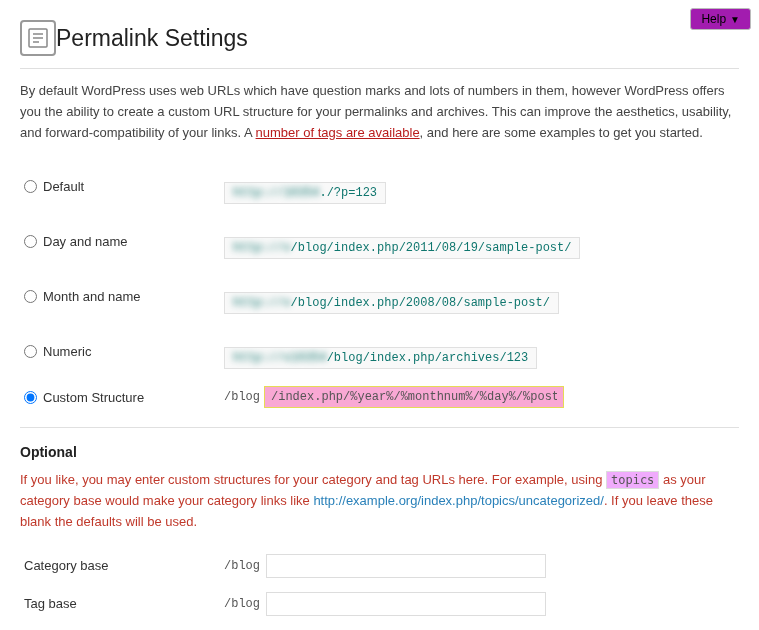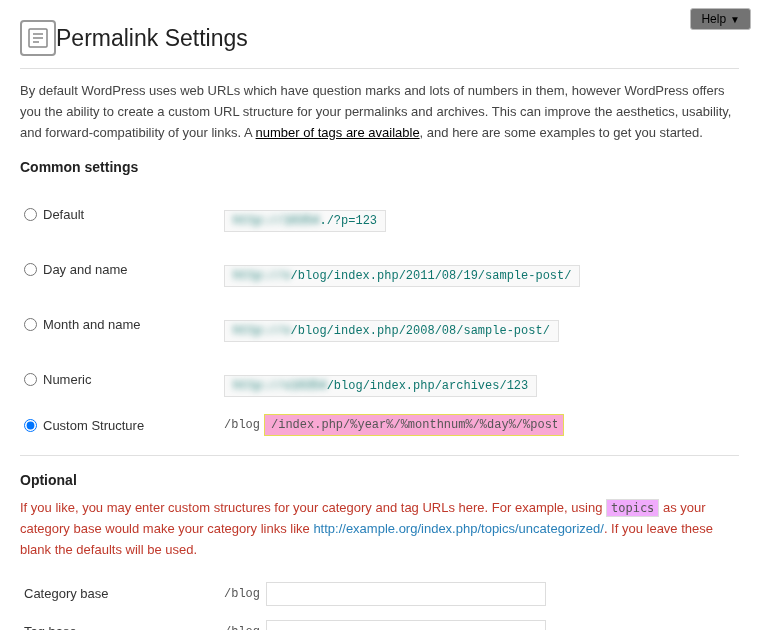--- a/index.html
+++ b/index.html
@@ -13,21 +13,21 @@
       background: #fff;
       padding: 12px 20px 20px 20px;
       max-width: 759px;
       min-height: 630px;
       position: relative;
     }
     .help-btn {
       position: absolute;
       top: 8px;
       right: 8px;
-      background: #737373;
+      background: #a21caf;
       border: 1px solid #bbb;
       border-radius: 3px;
       padding: 3px 10px;
       font-size: 12px;
       cursor: pointer;
       display: flex;
       align-items: center;
       gap: 4px;
     }
     .help-btn span.arrow { font-size: 10px; }
@@ -55,21 +55,21 @@
       font-weight: 400;
       color: #222;
     }
     .intro-text {
       font-size: 13px;
       line-height: 1.6;
       color: #444;
       margin-bottom: 16px;
     }
     .intro-text a {
-      color: #000000;
+      color: #b91c1c;
     }
     .section-heading {
       font-size: 14px;
       font-weight: bold;
       margin: 16px 0 12px 0;
       color: #222;
     }
     .settings-table {
       width: 100%;
       border-collapse: collapse;
@@ -226,21 +226,20 @@
         <line x1="6" y1="15" x2="12" y2="15" stroke="#888" stroke-width="1.5"></line>
       </svg>
     </div>
     <h1 class="page-title">Permalink Settings</h1>
   </div>
 
   <p class="intro-text">
     <span>By default WordPress uses web URLs which have question marks and lots of numbers in them, however WordPress offers you the ability to create a custom URL structure for your permalinks and archives. This can improve the aesthetics, usability, and forward-compatibility of your links. A </span><a href="#">number of tags are available</a><span>, and here are some examples to get you started.</span>
   </p>
 
-  <div class="section-heading">Common settings</div>
 
   <table class="settings-table">
     <tbody>
 
       <tr>
         <td>
           <label class="radio-label">
             <input type="radio" name="permalink" value="default" style="">
             <span>Default</span>
           </label>

